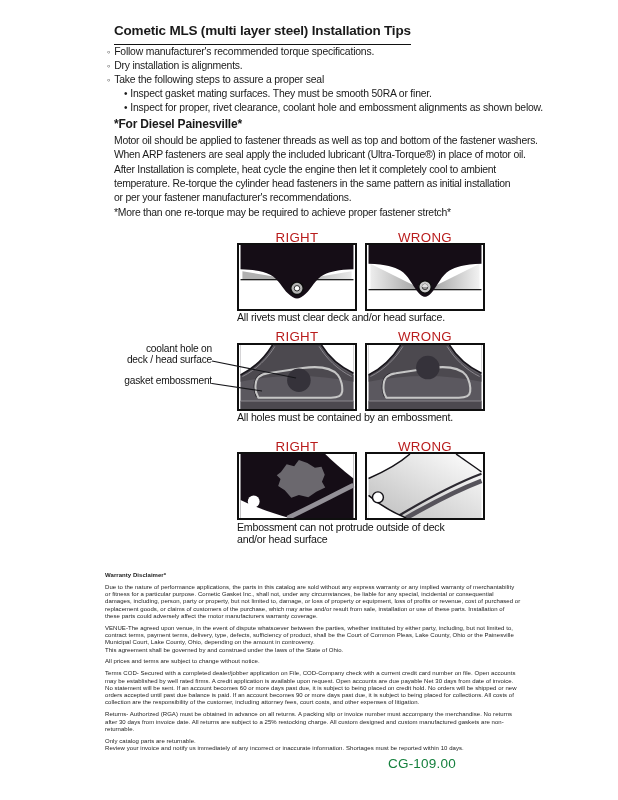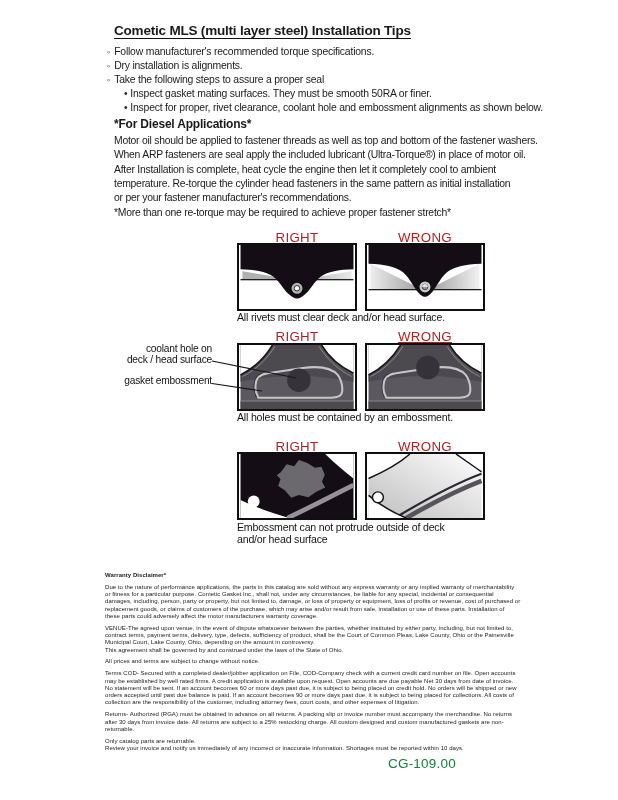--- a/index.html
+++ b/index.html
@@ -5,34 +5,34 @@
   html,body{margin:0;padding:0;background:#e8e8e8;}
   .page{
     position:relative;width:618px;height:800px;background:#ffffff;
     font-family:"Liberation Sans","DejaVu Sans",sans-serif;color:#1a1a1a;
     overflow:hidden;margin:0 auto;
   }
   .abs{position:absolute;}
   .pre{white-space:pre-line;}
   .doc-title{
     left:114px;top:23px;font-size:13.5px;font-weight:bold;letter-spacing:-0.2px;
-    border-bottom:1.6px solid #111;padding-bottom:0;
+    border-bottom:1.6px solid #111;padding-bottom:6px;
   }
   .bullets{left:107px;top:45px;font-size:10.4px;letter-spacing:-0.2px;}
   .b-row{height:14px;line-height:14px;white-space:nowrap;}
   .b-row.sub{padding-left:17px;}
   .b-glyph{display:inline-block;margin-right:4px;font-size:9.5px;position:relative;top:-0.5px;}
   .b-row.sub .b-glyph{margin-right:3px;font-size:10px;}
   .sec-head{left:114px;top:117px;font-size:12px;font-weight:bold;letter-spacing:-0.2px;}
   .body-par{left:114px;width:490px;font-size:10.4px;line-height:13.9px;letter-spacing:-0.25px;}
   .p1{top:134px;} .p2{top:163px;} .p-note{top:206px;}
   .fig-label{width:120px;text-align:center;font-size:13.3px;letter-spacing:0.3px;color:#b91c1c;}
   .fig-box{width:116px;height:64px;border:2px solid #0f0f0f;background:#fff;}
   .fig-box svg{display:block;width:100%;height:100%;}
-  .col-r{left:237px;} .col-w{left:365px;text-decoration:underline;}
+  .col-r{left:237px;} .col-w{left:365px;}
   .lbl-row1{top:230px;} .box-row1{top:243px;} .cap1{top:312px;}
   .lbl-row2{top:329px;} .box-row2{top:343px;} .cap2{top:412px;}
   .lbl-row3{top:439px;} .box-row3{top:452px;} .cap3{top:522px;}
   .fig-caption{left:237px;font-size:10.6px;letter-spacing:-0.2px;line-height:11.5px;color:#141414;}
   .ann{left:100px;width:112px;text-align:right;font-size:10.2px;line-height:10.9px;letter-spacing:-0.2px;color:#141414;}
   .ann1{top:344px;} .ann2{top:376px;}
   .leader-svg{left:100px;top:340px;}
   .disclaimer{left:105px;top:572px;width:416px;font-size:6px;line-height:7.3px;letter-spacing:0.05px;color:#222;}
   .disclaimer h6{margin:0 0 4.5px 0;font-size:6px;font-weight:bold;}
   .disclaimer p{margin:0 0 4.5px 0;}
@@ -46,21 +46,21 @@
   <div class="abs doc-title">Cometic MLS (multi layer steel) Installation Tips</div>
 
   <div class="abs bullets">
     <div class="b-row"><span class="b-glyph">◦</span><span>Follow manufacturer's recommended torque specifications.</span></div>
     <div class="b-row"><span class="b-glyph">◦</span><span>Dry installation is alignments.</span></div>
     <div class="b-row"><span class="b-glyph">◦</span><span>Take the following steps to assure a proper seal</span></div>
     <div class="b-row sub"><span class="b-glyph">•</span><span>Inspect gasket mating surfaces.  They must be smooth 50RA or finer.</span></div>
     <div class="b-row sub"><span class="b-glyph">•</span><span>Inspect for proper, rivet clearance, coolant hole and embossment alignments as shown below.</span></div>
   </div>
 
-  <div class="abs sec-head">*For Diesel Applications*</div>
+  <div class="abs sec-head">*For Diesel Painesville*</div>
   <div class="abs body-par p1 pre">Motor oil should be applied to fastener threads as well as top and bottom of the fastener washers.
 When ARP fasteners are seal apply the included lubricant (Ultra-Torque®) in place of motor oil.</div>
   <div class="abs body-par p2 pre">After Installation is complete, heat cycle the engine then let it completely cool to ambient
 temperature. Re-torque the cylinder head fasteners in the same pattern as initial installation
 or per your fastener manufacturer's recommendations.</div>
   <div class="abs body-par p-note">*More than one re-torque may be required to achieve proper fastener stretch*</div>
 
   <div class="abs fig-label lbl-row1 col-r">RIGHT</div>
   <div class="abs fig-label lbl-row1 col-w">WRONG</div>
 

